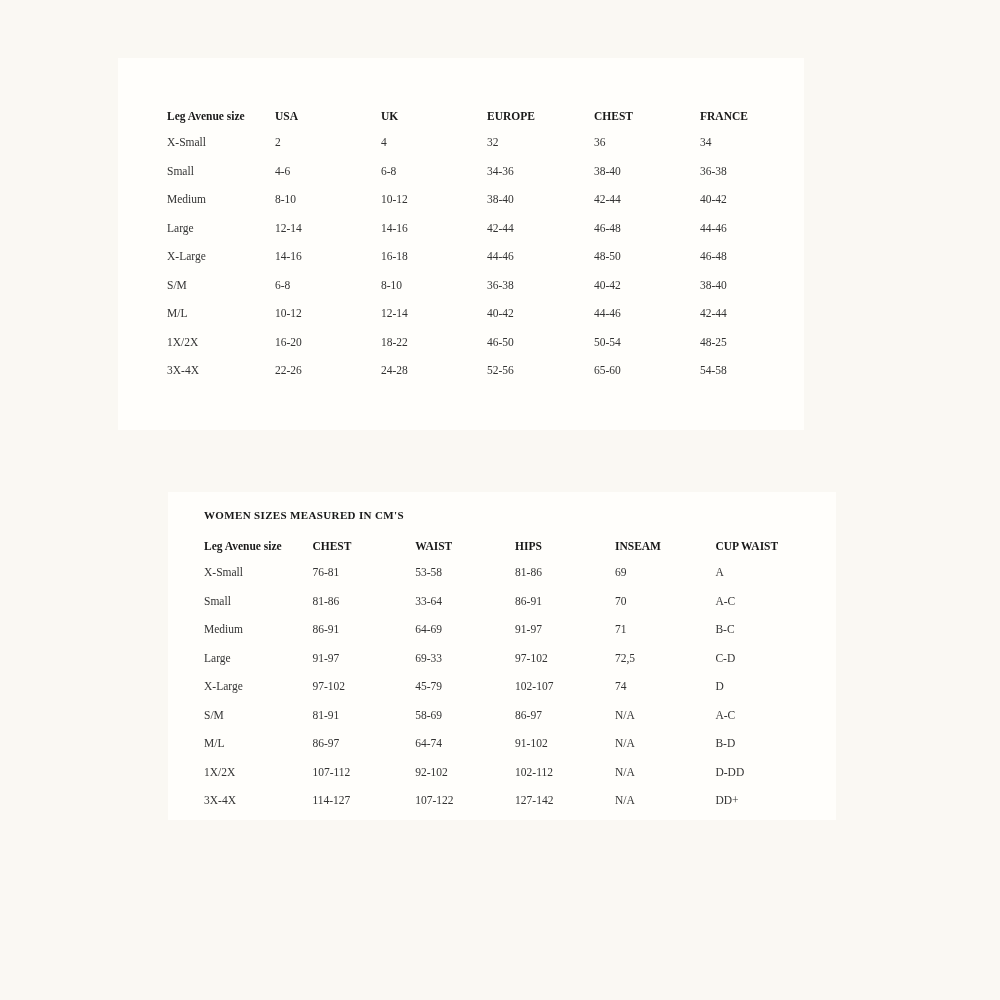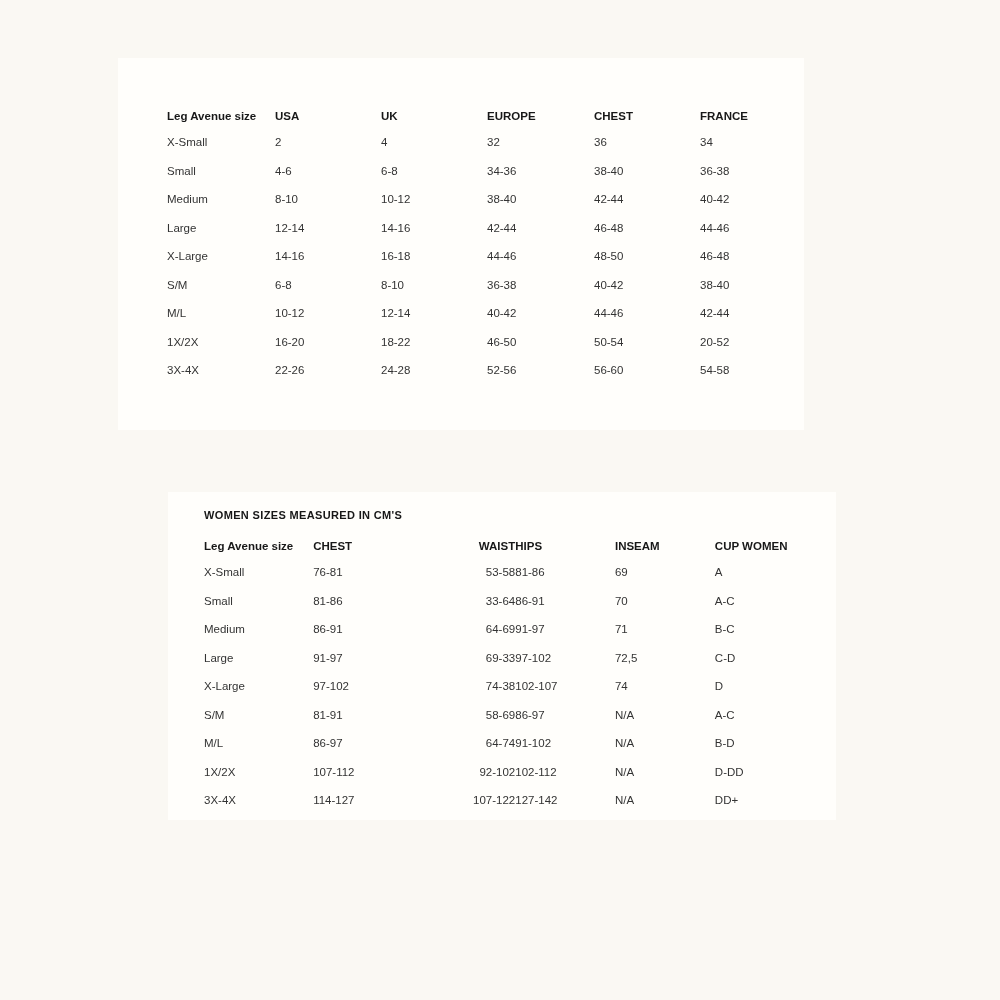--- a/index.html
+++ b/index.html
@@ -14,20 +14,21 @@
     -webkit-font-smoothing: antialiased;
     position: relative;
     overflow: hidden;
   }
   .page {
     position: absolute;
     left: 0;
     top: 0;
     width: 808px;
     height: 1000px;
+    font-family: Liberation Serif, serif;
   }
   
   .panel {
     position: absolute;
     background: #fffefb;
   }
   #panel-international {
     left: 118px;
     top: 58px;
     width: 686px;
@@ -93,21 +94,21 @@
   }
   #table-cm {
     left: 204px;
     top: 540px;
   }
   #table-cm th:nth-child(1),
   #table-cm td:nth-child(1) { width: 111px; }
   #table-cm th:nth-child(2),
   #table-cm td:nth-child(2) { width: 108px; margin-top: 9px; }
   #table-cm th:nth-child(3),
-  #table-cm td:nth-child(3) { width: 105px; text-align: right; }
+  #table-cm td:nth-child(3) { width: 105px; }
   #table-cm th:nth-child(4),
   #table-cm td:nth-child(4) { width: 105px; }
   #table-cm th:nth-child(5),
   #table-cm td:nth-child(5) { width: 105px; margin-top: 20px; }
   #table-cm th:nth-child(6),
   #table-cm td:nth-child(6) { width: 95px; }
 </style>
 </head>
 <body>
 
@@ -183,44 +184,44 @@
           <td>40-42</td>
           <td>44-46</td>
           <td>42-44</td>
         </tr>
         <tr>
           <td>1X/2X</td>
           <td>16-20</td>
           <td>18-22</td>
           <td>46-50</td>
           <td>50-54</td>
-          <td>20-52</td>
+          <td>48-25</td>
         </tr>
         <tr>
           <td>3X-4X</td>
           <td>22-26</td>
           <td>24-28</td>
           <td>52-56</td>
-          <td>56-60</td>
+          <td>65-60</td>
           <td>54-58</td>
         </tr>
       </tbody>
   </table>
 
   <div id="cm-caption">WOMEN SIZES MEASURED IN CM'S</div>
 
   <table id="table-cm">
     <thead>
       <tr>
           <th>Leg Avenue size</th>
           <th>CHEST</th>
           <th>WAIST</th>
           <th>HIPS</th>
           <th>INSEAM</th>
-          <th>CUP WOMEN</th>
+          <th>CUP WAIST</th>
         </tr>
     </thead>
     <tbody>
         <tr>
           <td>X-Small</td>
           <td>76-81</td>
           <td>53-58</td>
           <td>81-86</td>
           <td>69</td>
           <td>A</td>
@@ -245,21 +246,21 @@
           <td>Large</td>
           <td>91-97</td>
           <td>69-33</td>
           <td>97-102</td>
           <td>72,5</td>
           <td>C-D</td>
         </tr>
         <tr>
           <td>X-Large</td>
           <td>97-102</td>
-          <td>74-38</td>
+          <td>45-79</td>
           <td>102-107</td>
           <td>74</td>
           <td>D</td>
         </tr>
         <tr>
           <td>S/M</td>
           <td>81-91</td>
           <td>58-69</td>
           <td>86-97</td>
           <td>N/A</td>

